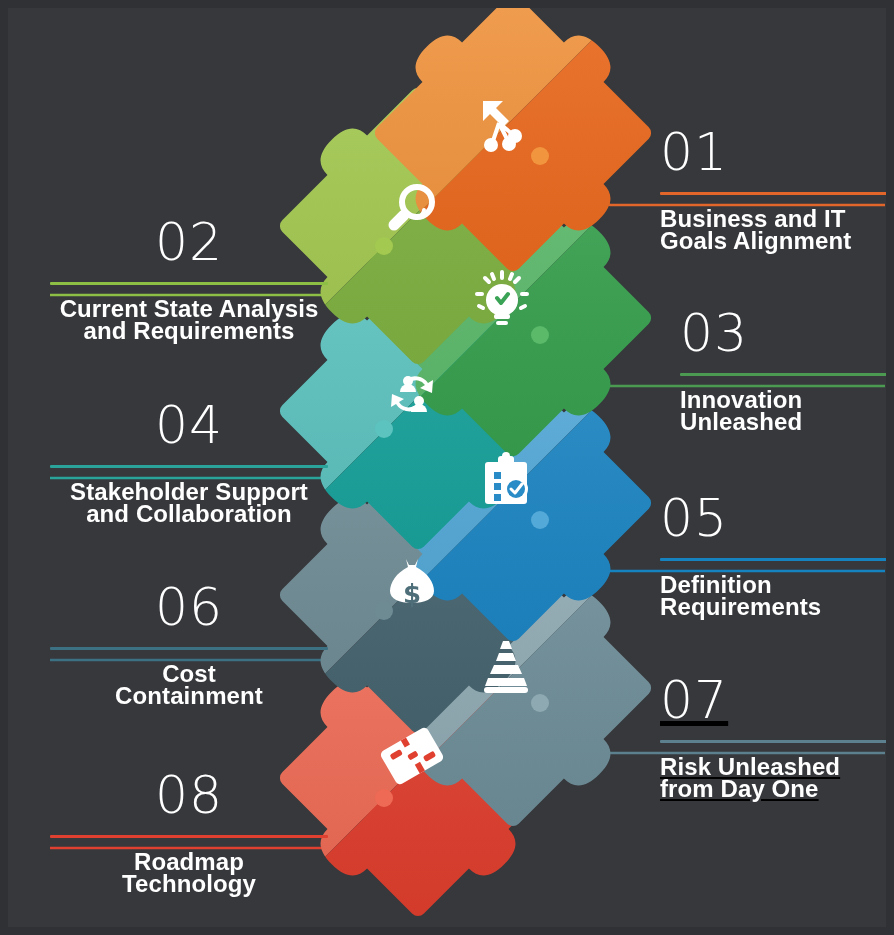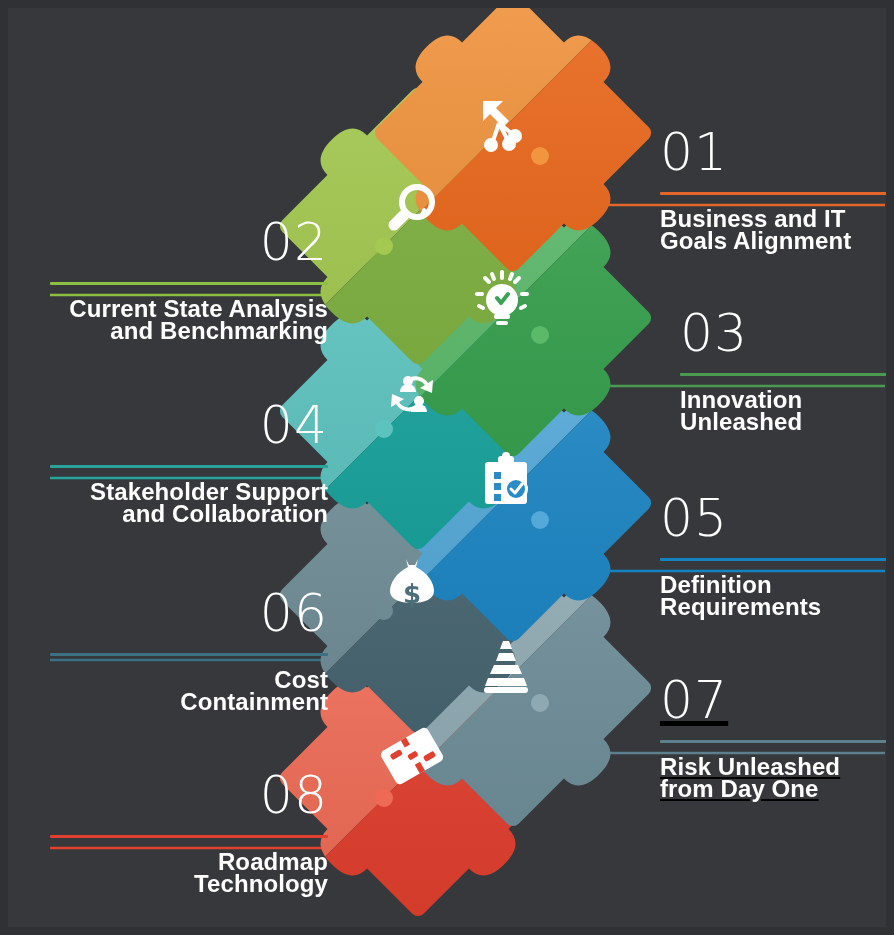--- a/index.html
+++ b/index.html
@@ -18,21 +18,21 @@
   .item{position:absolute;}
   .num{
     font-size:52px;line-height:52px;color:#ffffff;font-weight:300;
     letter-spacing:1px;font-family:"DejaVu Sans", sans-serif;
   }
   .rule{height:3px;width:100%;margin:14px 0 13px 0;border-radius:1px;}
   .title{
     color:#ffffff;font-weight:bold;font-size:24px;line-height:22px;
     letter-spacing:.1px;
   }
-  .item.left{text-align:right;}
+  .item.left{text-align:center;}
   .item.right{text-align:left;margin-left:48px;}
 </style>
 </head>
 <body>
 
 <div id="stage">
   <div id="bg" style="background: rgb(54, 56, 60);"></div>
 
   <svg id="puzzle" viewBox="0 0 894 935">
     <defs>
@@ -258,21 +258,21 @@
       <div>Business and IT</div>
       <div>Goals Alignment</div>
     </div>
   </div>
 
   <div class="item left" style="left:42px;top:208px;width:278px;">
     <div class="num">02</div>
     <div class="rule" style="background:#8cbf44"></div>
     <div class="title">
       <div>Current State Analysis</div>
-      <div>and Benchmarking</div>
+      <div>and Requirements</div>
     </div>
   </div>
 
   <div class="item right" style="left:624px;top:299px;width:272px;">
     <div class="num">03</div>
     <div class="rule" style="background:#4c9a52"></div>
     <div class="title">
       <div>Innovation</div>
       <div>Unleashed</div>
     </div>
@@ -289,21 +289,21 @@
 
   <div class="item right" style="left:604px;top:484px;width:272px;">
     <div class="num">05</div>
     <div class="rule" style="background:#1583c0"></div>
     <div class="title">
       <div>Definition</div>
       <div>Requirements</div>
     </div>
   </div>
 
-  <div class="item left" style="left:42px;top:573px;width:278px;margin-top:6px;">
+  <div class="item left" style="left:42px;top:573px;width:278px;">
     <div class="num">06</div>
     <div class="rule" style="background:#3c7183"></div>
     <div class="title">
       <div>Cost</div>
       <div>Containment</div>
     </div>
   </div>
 
   <div class="item right" style="left:604px;top:666px;width:272px;text-decoration:underline;">
     <div class="num">07</div>

